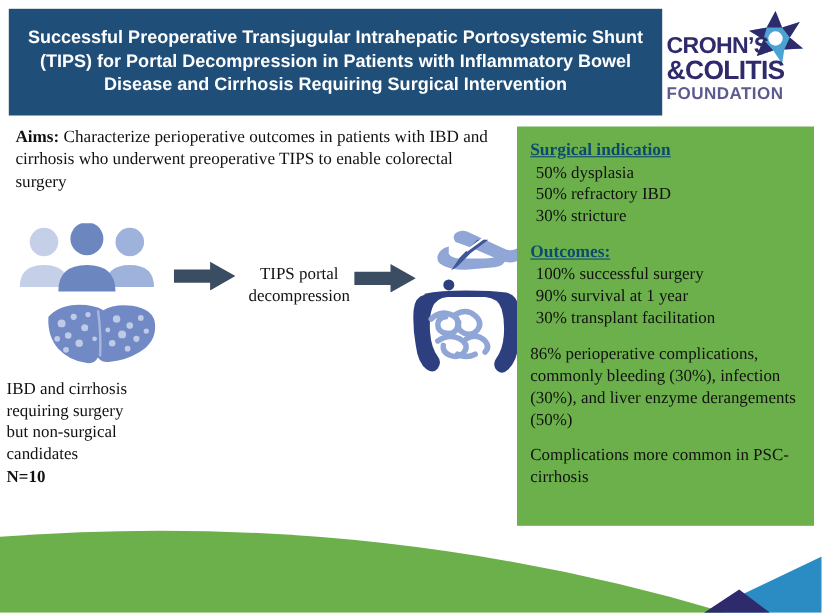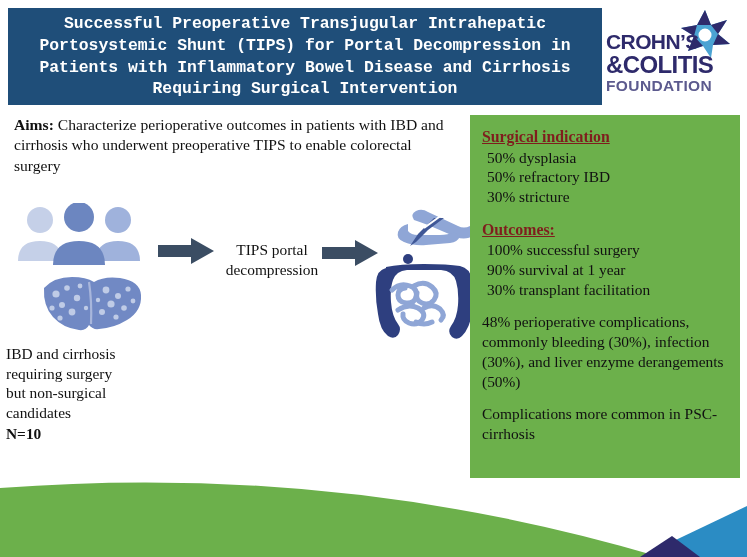--- a/index.html
+++ b/index.html
@@ -2,21 +2,21 @@
 <html><head>
 <meta charset="utf-8">
 <style>
   html,body{margin:0;padding:0;background:#fff;}
   body{width:747px;height:557px;position:relative;overflow:hidden;
        font-family:"Liberation Serif",serif;color:#111;}
 
   
   .header-bar{position:absolute;left:8px;top:8px;width:594px;height:97px;
       background:#1F4E79;display:flex;align-items:center;justify-content:center;}
-  .header-title{color:#fff;font-family:Liberation Mono, monospace;font-weight:bold;
+  .header-title{color:#fff;font-family:Liberation Sans, sans-serif;font-weight:bold;
       font-size:16.4px;line-height:1.32;text-align:center;padding:0 14px;}
 
   .logo-wrap{position:absolute;left:604px;top:6px;width:140px;height:100px;}
   .logo-mark{position:absolute;left:74px;top:2px;width:54px;height:52px;}
   .logo-text{position:absolute;left:2px;top:26px;width:132px;
       font-family:"Liberation Sans",sans-serif;color:#2E2A6B;}
   .logo-l1{font-size:21px;font-weight:bold;letter-spacing:-0.6px;line-height:0.98;}
   .logo-l2{font-size:24px;font-weight:bold;letter-spacing:-0.6px;line-height:0.98;}
   .logo-l3{font-size:15.5px;font-weight:bold;letter-spacing:0.4px;line-height:1.25;
       color:#5C5A8E;}
@@ -38,21 +38,21 @@
 
   .left-caption{position:absolute;left:6px;top:344px;width:180px;
       font-size:15.4px;line-height:1.28;}
   .left-caption .nval{font-weight:bold;display:block;margin-top:1px;}
 
   
   .green-panel{position:absolute;left:470px;top:115px;width:270px;height:363px;
       background:#6CB04B;padding:10px 0 0 0;box-sizing:border-box;}
   .gp-inner{padding:2px 10px 0 12px;}
   .gp-head{font-size:15.8px;font-weight:bold;text-decoration:underline;
-      line-height:1.3;color:#7f1d1d;}
+      line-height:1.3;color:#0c4a6e;}
   .gp-line{font-size:15.4px;line-height:1.28;color:#111;padding-left:5px;}
   .gp-para{font-size:15.4px;line-height:1.28;color:#111;}
   .gp-gap{height:13px;}
 
   
   .footer{position:absolute;left:14px;top:492px;width:420px;}
   .cite{font-size:15.2px;line-height:1.2;}
   .cite .ital{font-style:italic;}
   .attrib{font-size:8.2px;line-height:1.2;margin-top:3px;
       font-family:"Liberation Serif",serif;}
@@ -173,21 +173,21 @@
 
     <div class="gp-gap"></div>
 
     <div class="gp-head">Outcomes:</div>
     <div class="gp-line">100% successful surgery</div>
     <div class="gp-line">90% survival at 1 year</div>
     <div class="gp-line">30% transplant facilitation</div>
 
     <div class="gp-gap"></div>
 
-    <div class="gp-para">48% perioperative complications, commonly bleeding (30%), infection (30%), and liver enzyme derangements (50%)</div>
+    <div class="gp-para">86% perioperative complications, commonly bleeding (30%), infection (30%), and liver enzyme derangements (50%)</div>
 
     <div class="gp-gap"></div>
 
     <div class="gp-para">Complications more common in PSC-cirrhosis</div>
   </div>
 </div>
 
 <div class="footer">
   <div class="cite">
     <span>Karime et al. </span><span class="ital">Crohn’s &amp; Colitis 360. 2024.</span>

